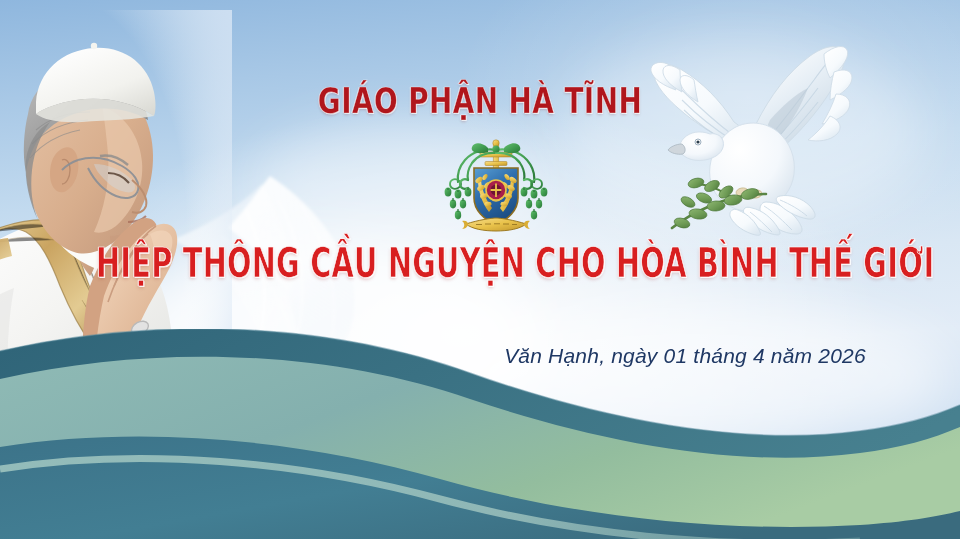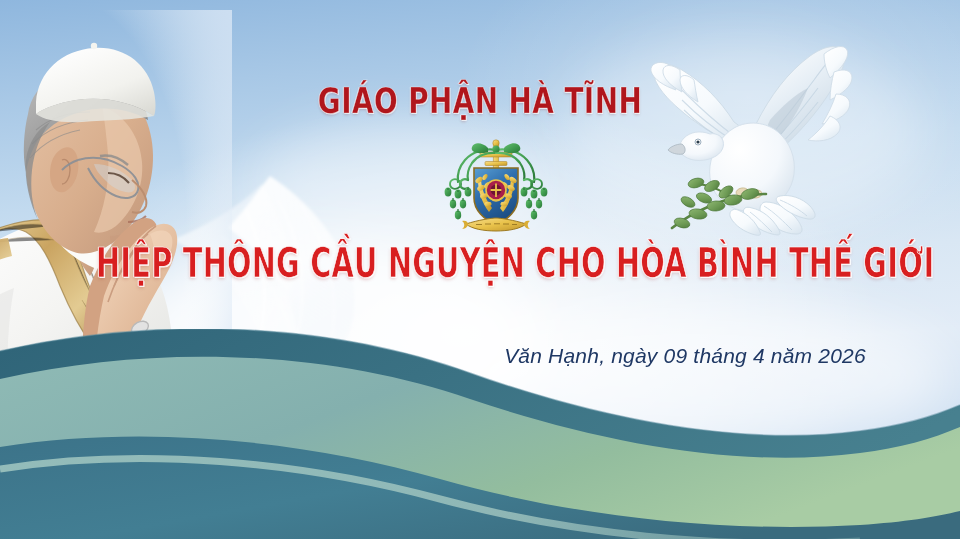--- a/index.html
+++ b/index.html
@@ -521,21 +521,21 @@
         <ellipse cx="50" cy="166" rx="7.6" ry="4.2" transform="rotate(30 50 166)"></ellipse>
       </g>
     </g>
   </svg>
 
   <div class="txt" id="title">GIÁO PHẬN HÀ TĨNH</div>
 
   <div class="txt" id="headline">HIỆP THÔNG CẦU NGUYỆN CHO HÒA BÌNH THẾ GIỚI</div>
 
   <div class="txt" id="date">
-    <span>Văn Hạnh, ngày 09 tháng 4 năm 2026</span>
+    <span>Văn Hạnh, ngày 01 tháng 4 năm 2026</span>
   </div>
 
   <svg id="waves" viewBox="0 0 960 210" preserveAspectRatio="none">
     <defs>
       <linearGradient id="wDark" x1="0" y1="0" x2="1" y2="0.4">
         <stop offset="0%" stop-color="#2f6478"></stop>
         <stop offset="45%" stop-color="#3a7183"></stop>
         <stop offset="100%" stop-color="#47808f"></stop>
       </linearGradient>
       <linearGradient id="wSage" x1="0" y1="0" x2="1" y2="0.5">

